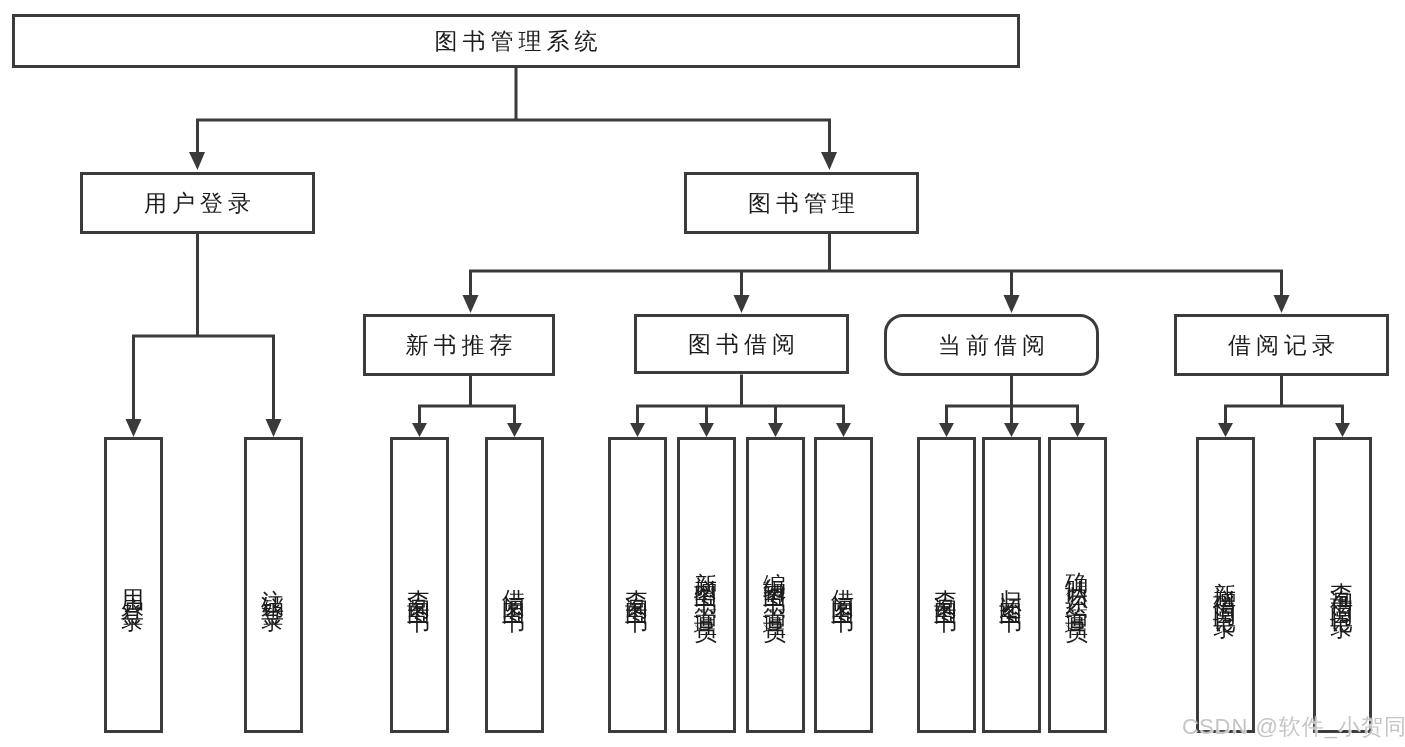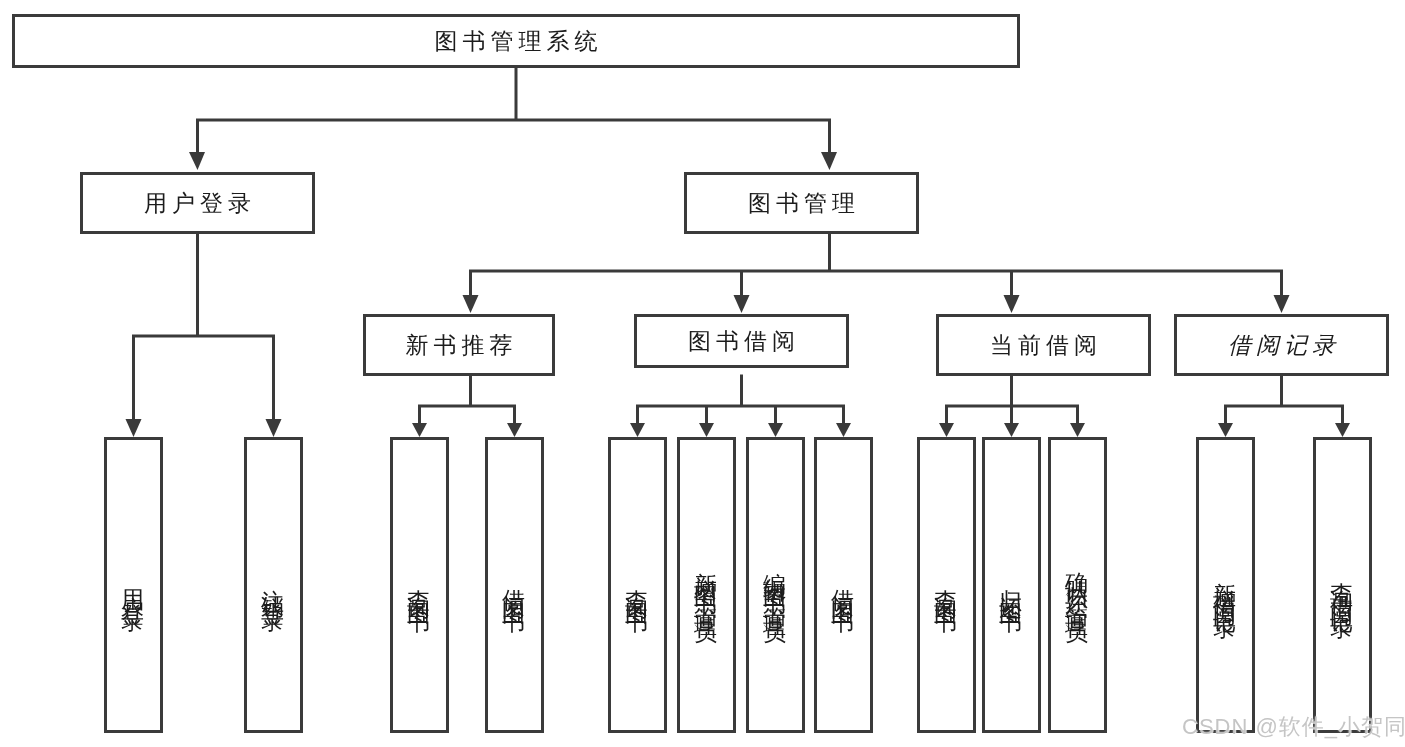--- a/index.html
+++ b/index.html
@@ -9,23 +9,23 @@
   .hbox,.vbox{position:absolute;z-index:2;background:#fff;border:3px solid #3b3b3b;
           box-sizing:border-box;display:flex;align-items:center;justify-content:center;}
   .hlabel{font-size:23px;letter-spacing:5px;text-indent:5px;white-space:nowrap;}
   .vlabel{writing-mode:vertical-rl;text-orientation:mixed;font-size:23px;letter-spacing:7px;
           white-space:nowrap;}
   
   #box-root {left:12px; top:14px; width:1008px;height:54px;}
   #box-login{left:80px; top:172px;width:235px; height:62px;}
   #box-mgmt {left:684px;top:172px;width:235px; height:62px;}
   #g0{left:363px; top:314px;width:192px;height:62px;}
-  #g1{left:634px; top:314px;width:215px;height:54px;}
-  #g2{left:936px; top:314px;width:215px;height:62px;}
-  #g3{left:1174px;top:314px;width:215px;height:62px;font-style:italic;}
+  #g1{left:634px; top:314px;width:215px;height:60px;}
+  #g2{left:884px; top:314px;width:215px;height:62px;border-radius:19px;}
+  #g3{left:1174px;top:314px;width:215px;height:62px;}
   
   .vbox{top:437px;width:59px;height:296px;}
   #a0{left:104px;} #a1{left:244px;}
   #b0{left:390px;} #b1{left:485px;}
   #c0{left:608px;} #c1{left:677px;} #c2{left:746px;} #c3{left:814px;}
   #d0{left:917px;} #d1{left:982px;} #d2{left:1048px;}
   #e0{left:1196px;} #e1{left:1313px;}
   .watermark{position:absolute;left:1182px;top:712px;z-index:5;font-size:22px;
           color:#c5c5c5;letter-spacing:1px;white-space:nowrap;
           text-shadow:0 0 2px rgba(255,255,255,.95),1px 1px 0 rgba(255,255,255,.7);}

